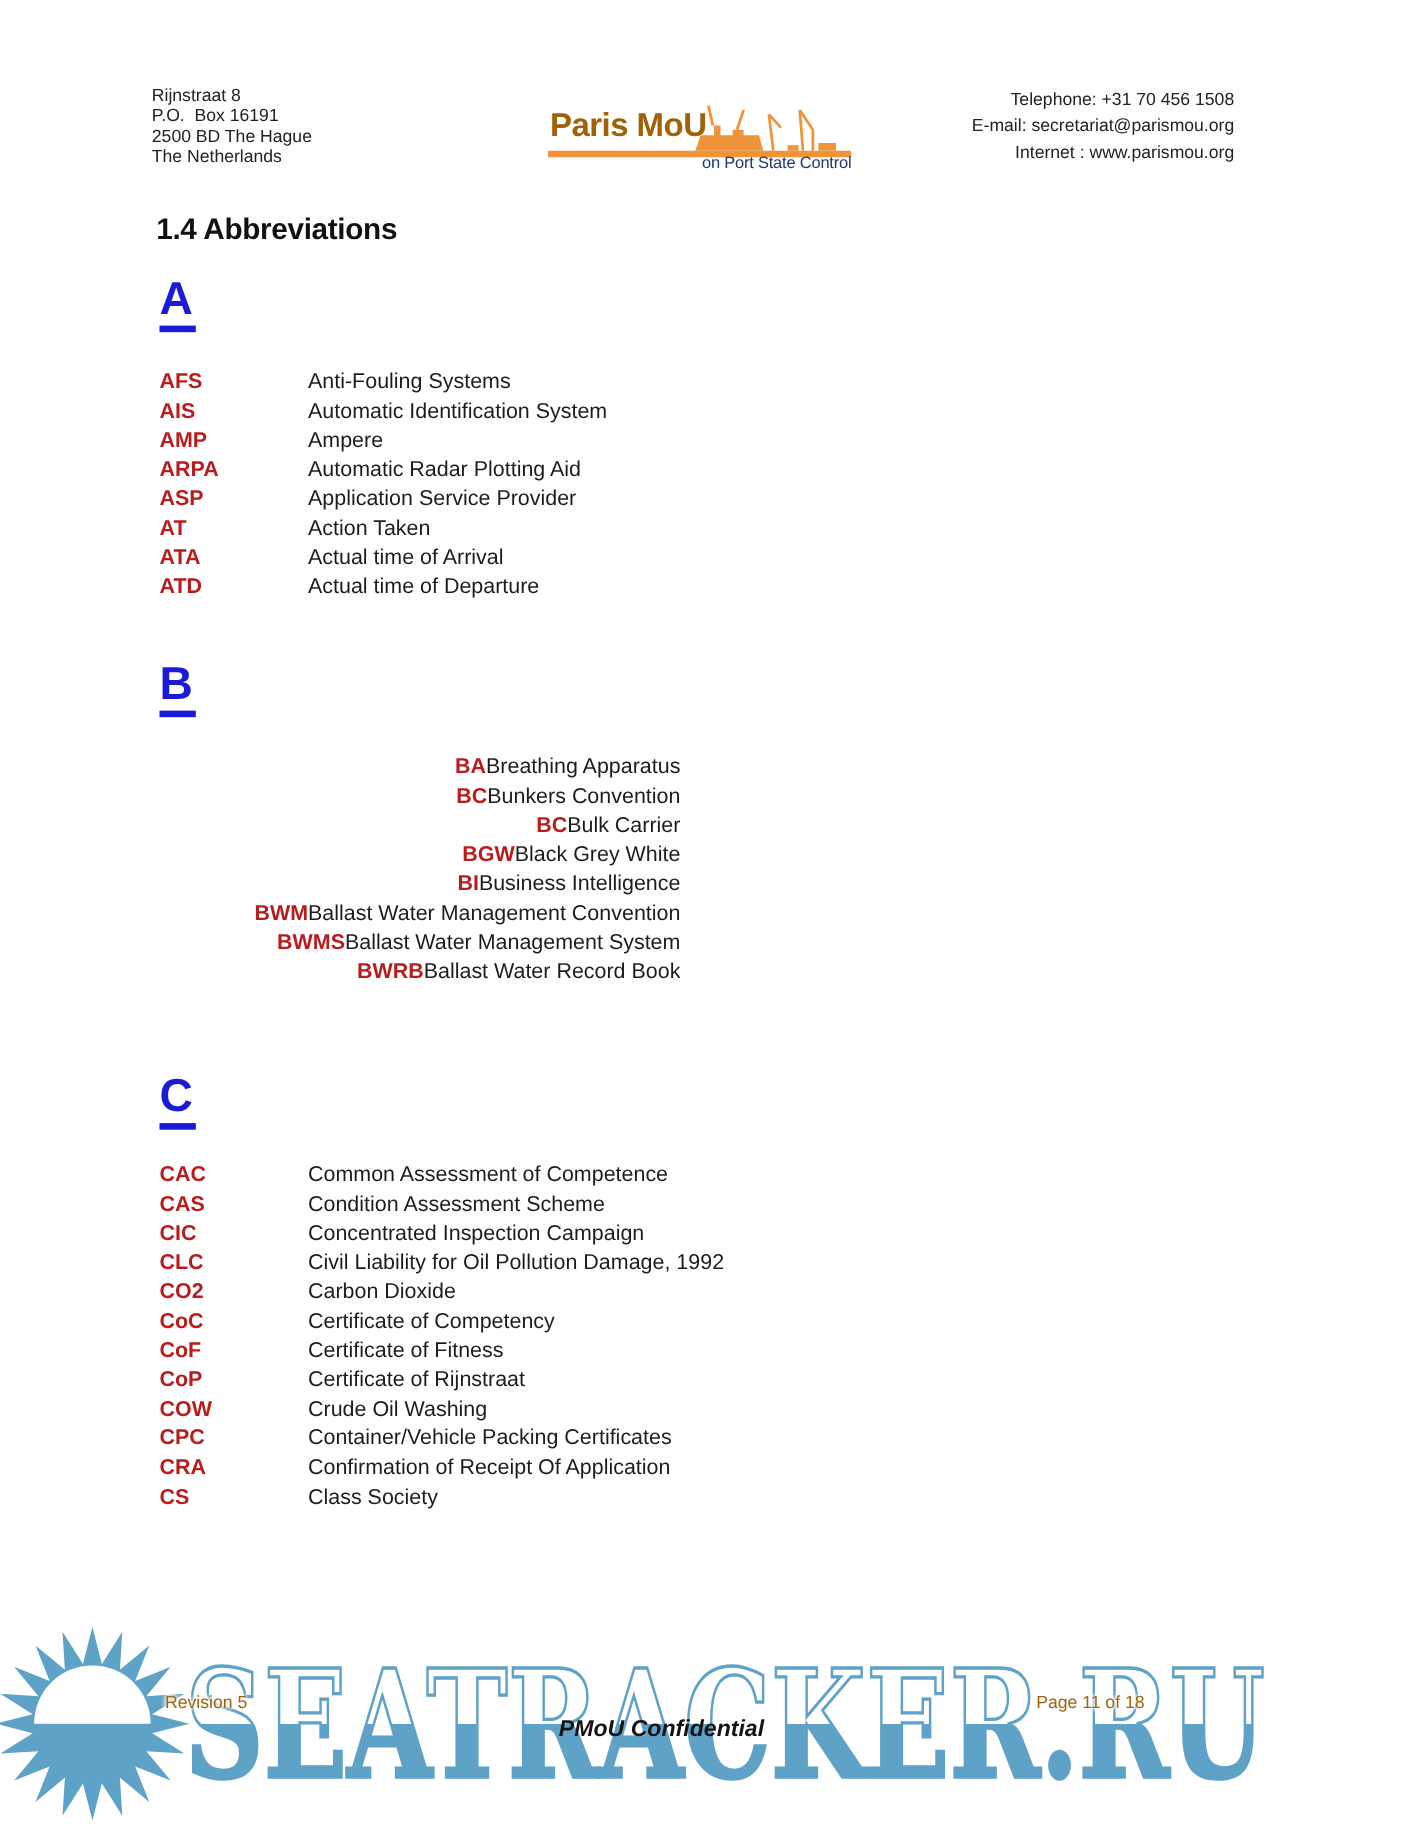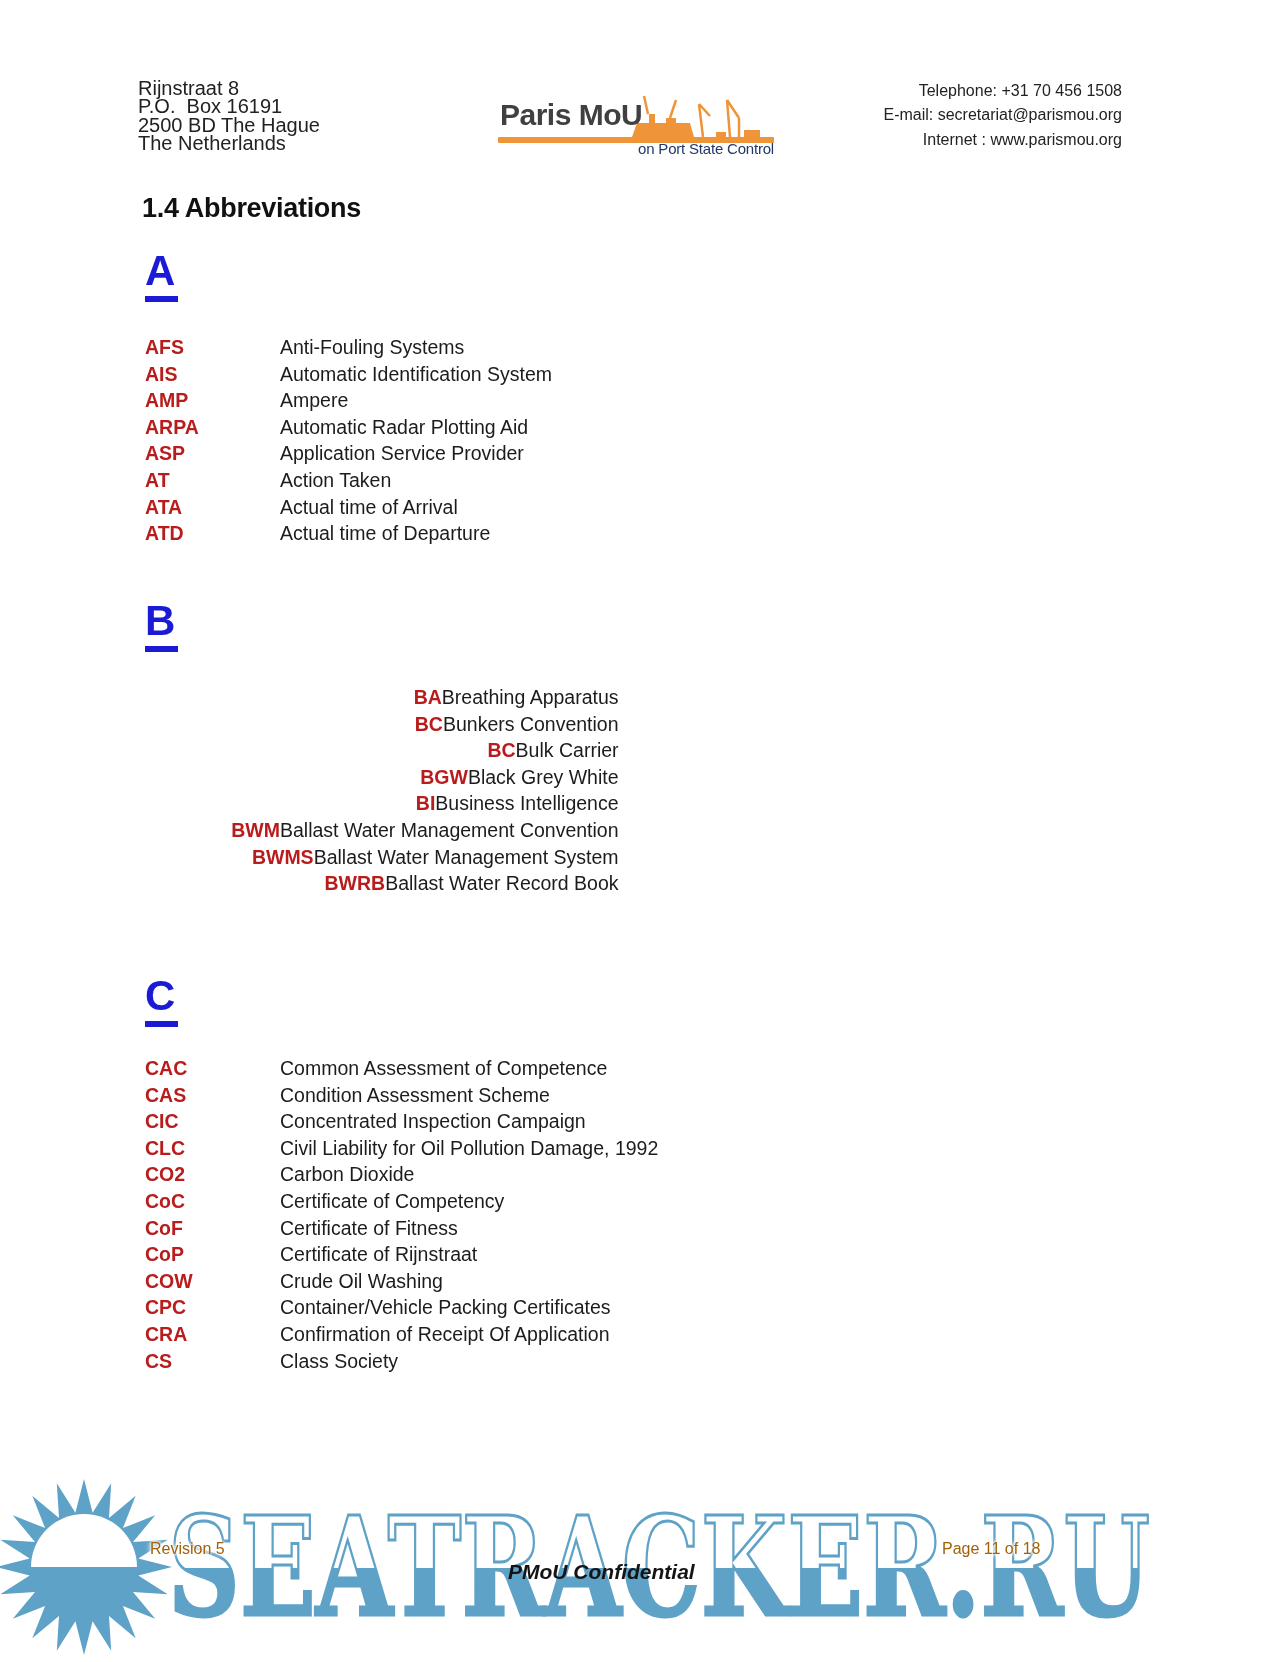--- a/index.html
+++ b/index.html
@@ -2,24 +2,24 @@
 <html><head>
 <meta charset="utf-8">
 <style>
   html,body{margin:0;padding:0;background:#888;}
   .page{
     position:relative;width:1275px;height:1662px;margin:0 auto;
     background:#ffffff;overflow:hidden;
     font-family:"Liberation Sans","DejaVu Sans",sans-serif;color:#1a1a1a;
   }
   
-  .addr{position:absolute;left:138px;top:79px;font-size:20px;line-height:18.4px;white-space:pre;color:#222;}
+  .addr{position:absolute;left:138px;top:79px;font-size:16px;line-height:18.4px;white-space:pre;color:#222;}
   .contact{position:absolute;right:153px;top:79px;font-size:16px;line-height:24.4px;text-align:right;white-space:pre;color:#222;}
   .logo{position:absolute;left:498px;top:92px;width:276px;height:66px;}
-  .logo-title{position:absolute;left:2px;top:6px;font-size:30px;font-weight:bold;color:#404040;letter-spacing:-0.5px;}
+  .logo-title{position:absolute;left:2px;top:6px;font-size:30px;font-weight:bold;color:#a16207;letter-spacing:-0.5px;}
   .logo-sub{position:absolute;right:0px;top:48px;font-size:15px;color:#20386b;letter-spacing:-0.2px;}
   .logo-art{position:absolute;left:0;top:-6px;}
   
   .h1{position:absolute;left:142px;top:193px;font-size:27px;font-weight:bold;color:#111;letter-spacing:-0.3px;}
   .letter{
     position:absolute;left:145px;font-size:42px;font-weight:bold;color:#1b1bd6;
     line-height:1;display:inline-block;border-bottom:6px solid #1b1bd6;padding:0 3px 4px 0;
   }
   .letter-a{top:250px;} .letter-b{top:600px;} .letter-c{top:975px;}
   .rows{position:absolute;left:145px;font-size:19.5px;line-height:26.6px;}

